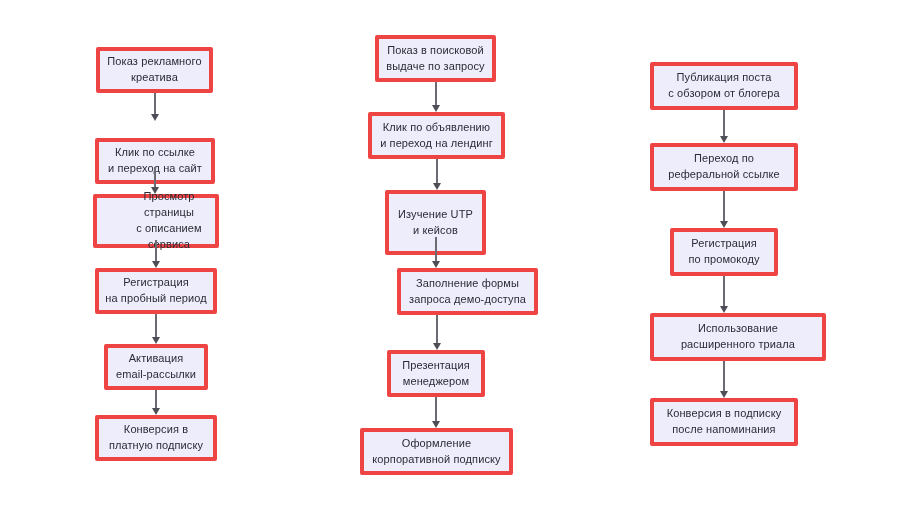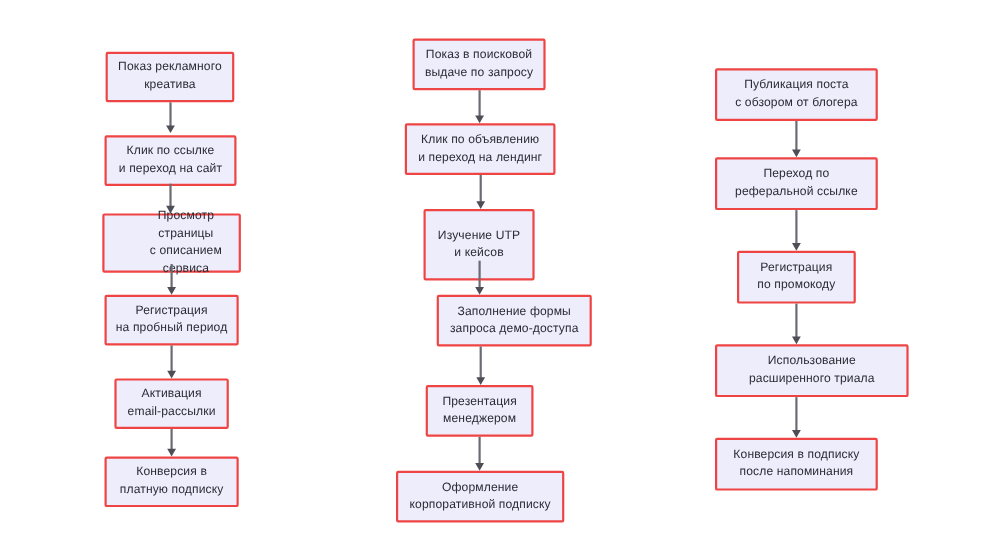--- a/index.html
+++ b/index.html
@@ -17,21 +17,21 @@
   }
   .column {
     position: absolute;
     top: 0;
     height: 506px;
   }
   .node {
     position: absolute;
     box-sizing: border-box;
     background: #eeedfc;
-    border: 2px solid #ef4444;
+    border: 4px solid #ef4444;
     border-radius: 2px;
     display: flex;
     align-items: center;
     justify-content: center;
     text-align: center;
     color: #2b2b35;
     font-size: 11px;
     line-height: 1.45;
     letter-spacing: 0.01em;
     padding: 2px 6px;
@@ -53,21 +53,21 @@
 </style>
 </head>
 <body>
 
 <div id="canvas">
     <div class="column">
       <div class="node" style="left: 96px; top: 47px; width: 117px; height: 46px;">Показ рекламного
 креатива</div>
       <div class="connector" style="left: 154px; top: 93px; height: 22px;"></div>
       <div class="arrowhead" style="left: 150.5px; top: 114px;"></div>
-      <div class="node" style="left: 95px; top: 123px; width: 120px; height: 46px;">Клик по ссылке
+      <div class="node" style="left: 95px; top: 138px; width: 120px; height: 46px;">Клик по ссылке
 и переход на сайт</div>
       <div class="connector" style="left: 154px; top: 167px; height: 21px;"></div>
       <div class="arrowhead" style="left: 150.5px; top: 187px;"></div>
       <div class="node" style="left: 93px; top: 194px; width: 126px; height: 54px; padding-left: 32px;">Просмотр страницы
 с описанием сервиса</div>
       <div class="connector" style="left: 155px; top: 240px; height: 22px;"></div>
       <div class="arrowhead" style="left: 151.5px; top: 261px;"></div>
       <div class="node" style="left: 95px; top: 268px; width: 122px; height: 46px;">Регистрация
 на пробный период</div>
       <div class="connector" style="left: 155px; top: 314px; height: 24px;"></div>

